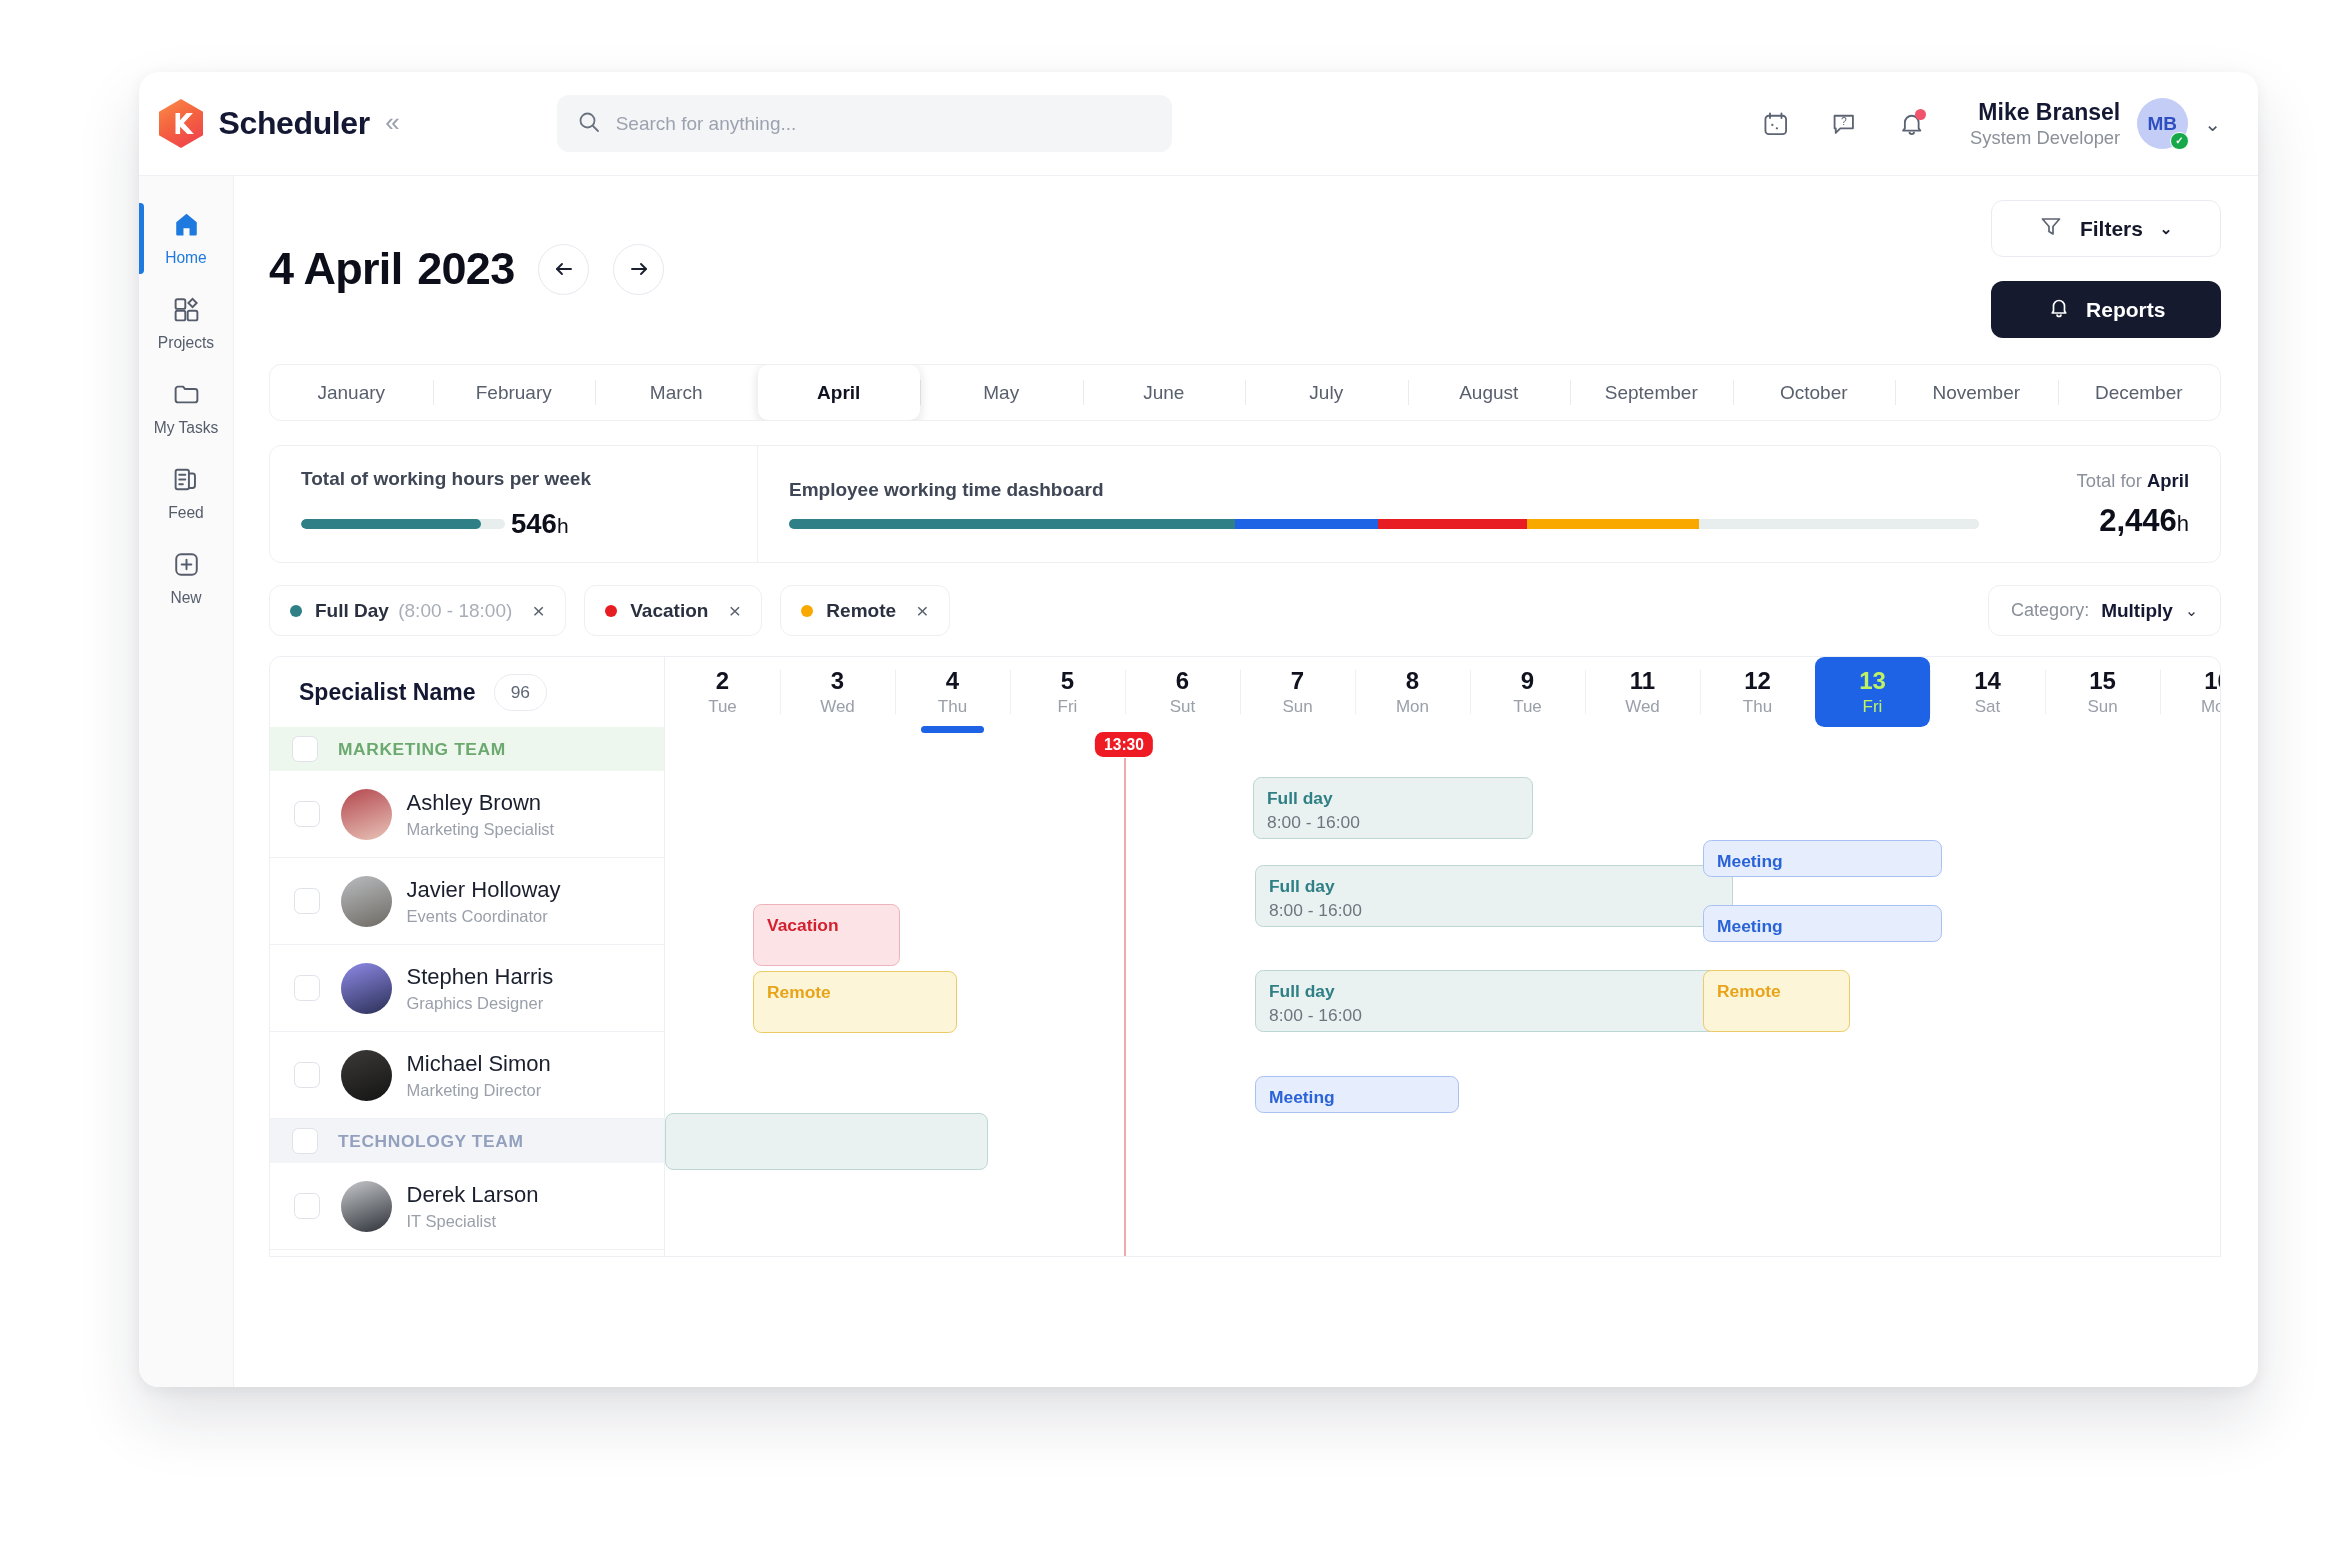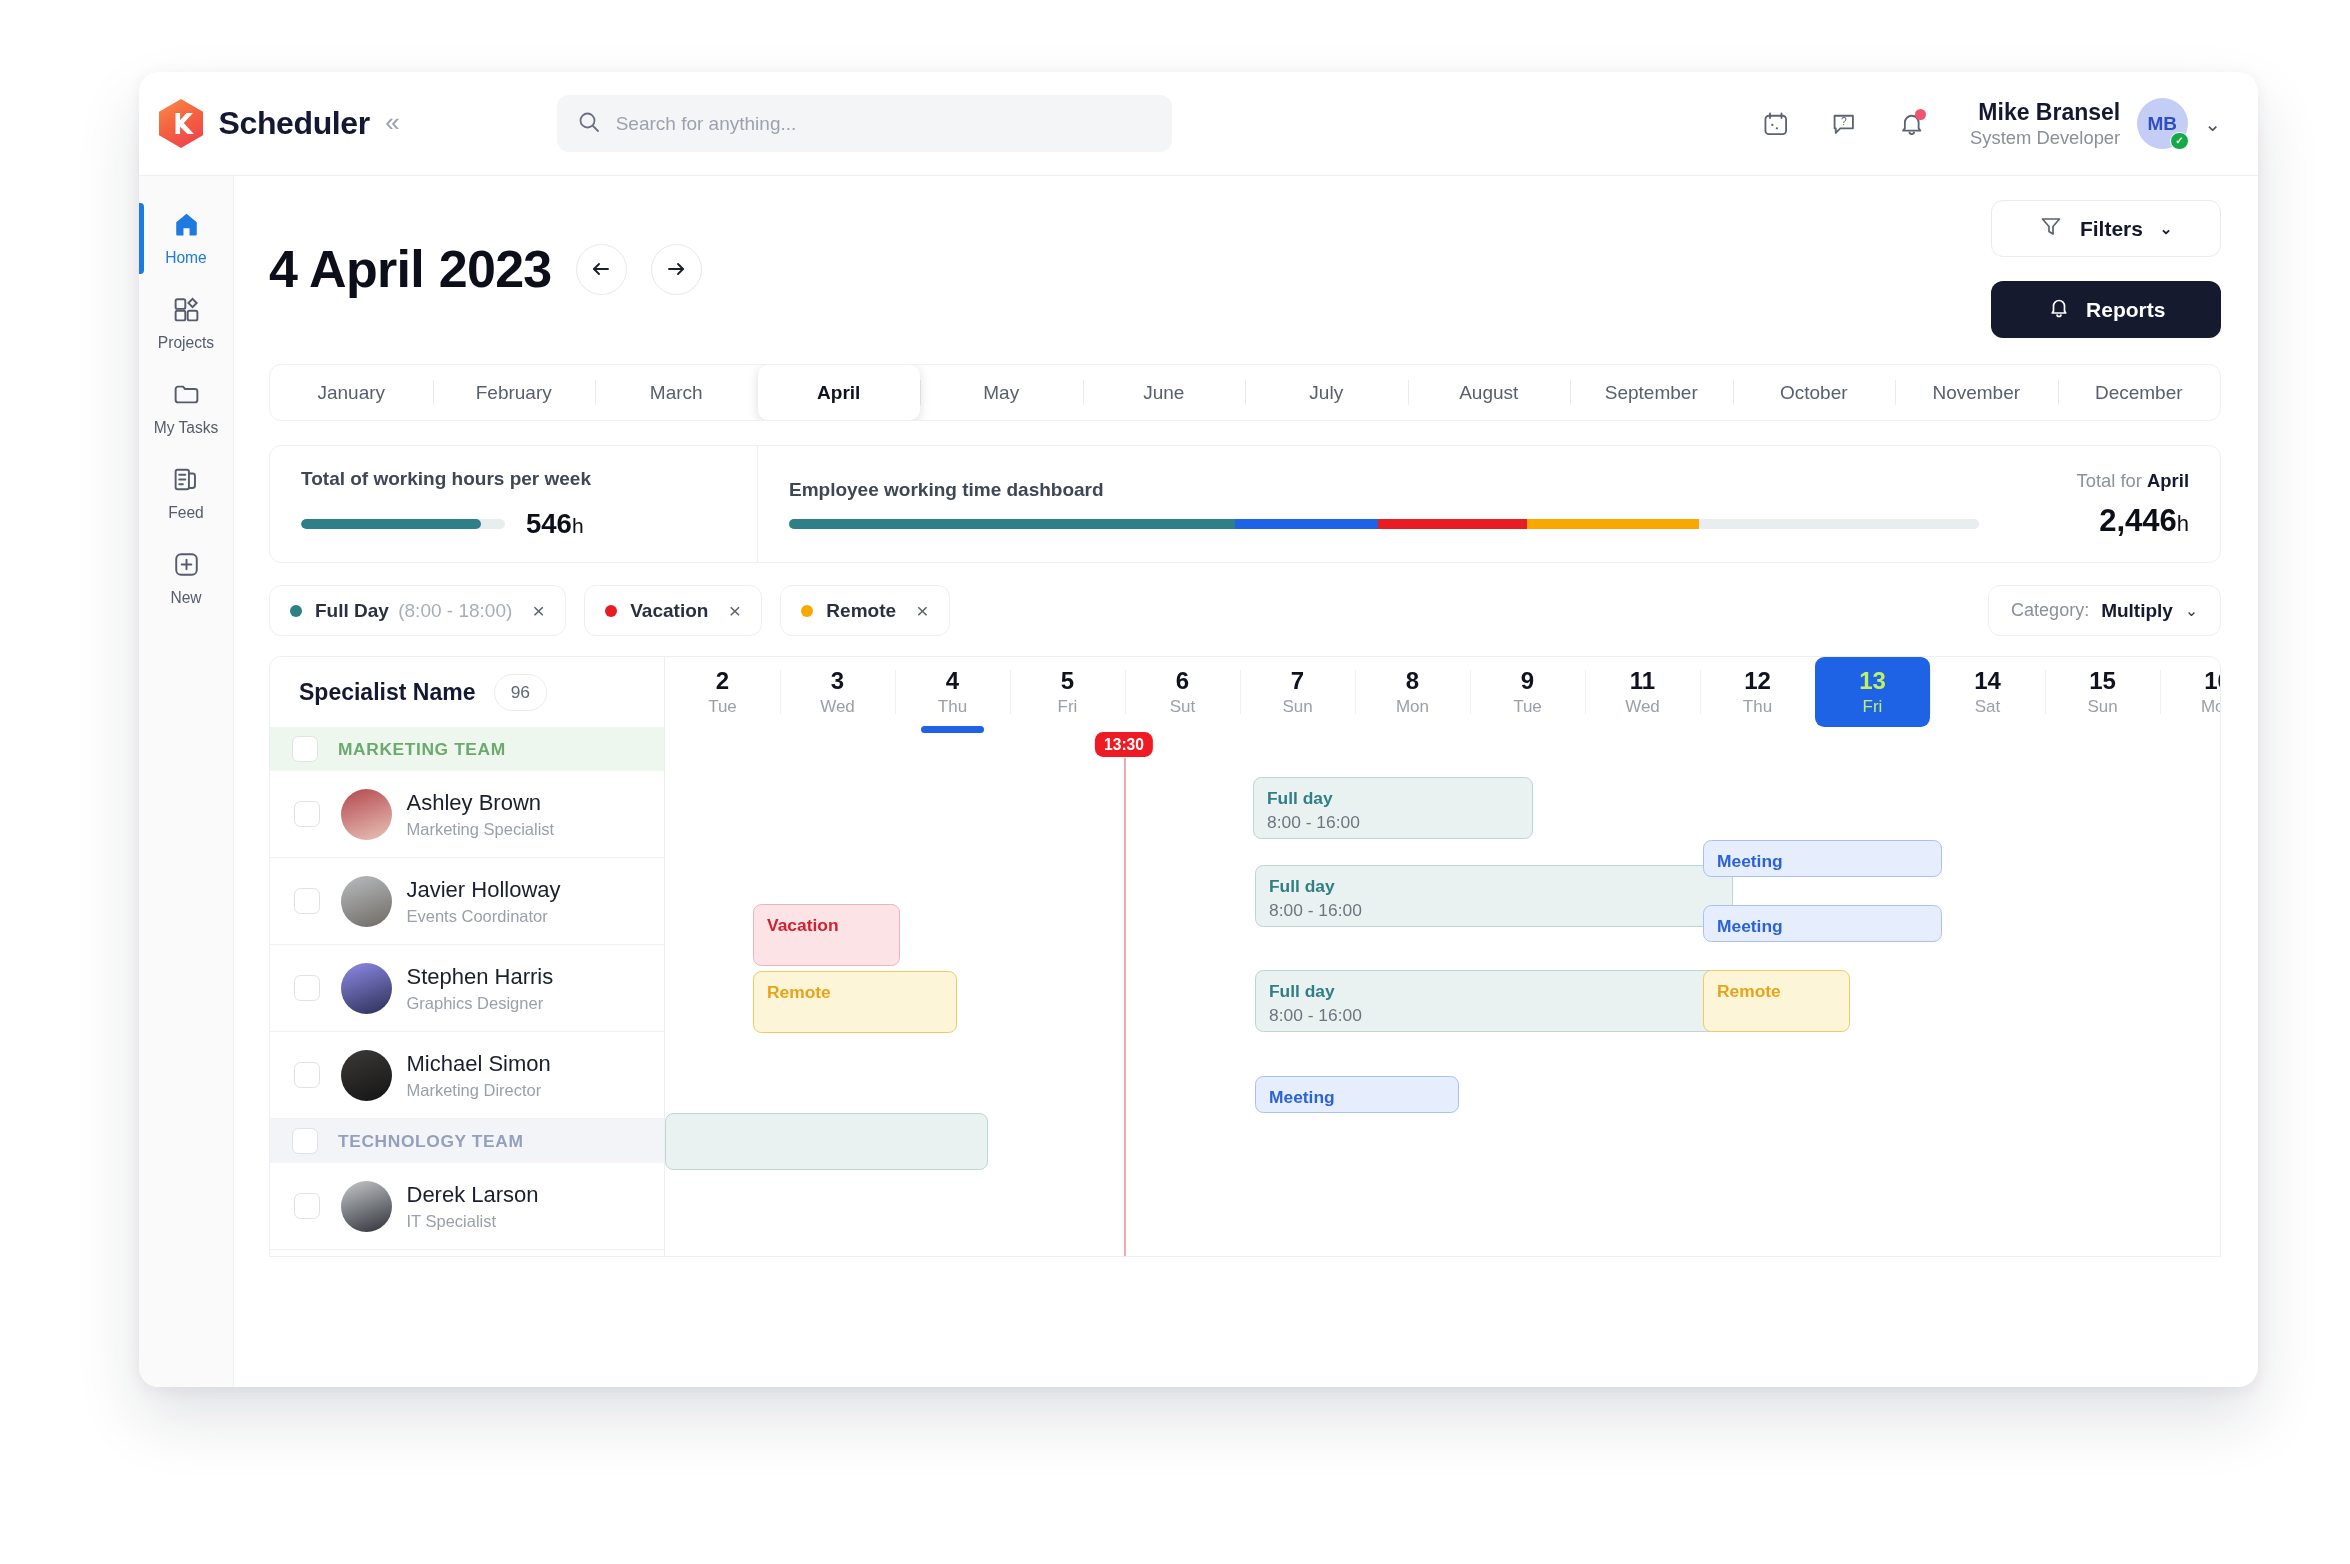--- a/index.html
+++ b/index.html
@@ -102,21 +102,21 @@
   .rail-item.active { color: #1f7ae0; }
   .rail-item.active::before {
     content: ""; position: absolute; left: 0; top: 7.3px; bottom: 7.3px;
     width: 4.6px; background: #1f7ae0; border-radius: 0 3.7px 3.7px 0;
   }
 
   
   .main { flex: 1; padding: 24px 37px 0 35px; min-width: 0; }
 
   .page-head { display: flex; align-items: center; gap: 24px; }
-  .page-title { font-size: 52px; font-weight: 700; color: #0c0e1a; letter-spacing: -0.7px; white-space: nowrap; }
+  .page-title { font-size: 45px; font-weight: 700; color: #0c0e1a; letter-spacing: -0.7px; white-space: nowrap; }
   .page-title .yr { margin-left: 14.7px; }
   .round-btn {
     width: 51px; height: 51px; border-radius: 50%;
     border: 1.5px solid #e6e8ee; background: #fff;
     display: flex; align-items: center; justify-content: center;
     color: #1b2030; font-size: 22px; cursor: pointer;
   }
   .head-actions { margin-left: auto; display: flex; gap: 24px; flex-direction: column; }
   .btn-filters {
     height: 57px; min-width: 211px;
@@ -156,21 +156,21 @@
   .month.active::before { display: none; }
 
   
   .dash {
     margin-top: 24px; height: 118px;
     border: 1.4px solid #edeff3; border-radius: 12px;
     display: flex; align-items: center; background: #fff;
   }
   .dash-left { width: 487px; padding: 0 31px; }
   .dash-label { font-size: 19px; font-weight: 700; color: #3f4655; }
-  .dash-row { margin-top: 18.4px; display: flex; align-items: center; gap: 21px; }
+  .dash-row { margin-top: 18.4px; display: flex; align-items: center; gap: 6px; }
   .week-track { width: 204px; height: 10px; border-radius: 8.3px; background: #e8eeee; overflow: hidden; }
   .week-fill { height: 100%; border-radius: 8.3px; background: #2f8086; }
   .week-value { font-size: 27.5px; font-weight: 700; color: #0c0e1a; }
   .week-value .u { font-size: 21px; font-weight: 400; }
 
   .dash-mid { flex: 1; padding: 0 11px 0 31px; border-left: 1.4px solid #eef0f4; align-self: stretch; display: flex; flex-direction: column; justify-content: center; }
   .seg-track { margin-top: 18.4px; height: 10px; border-radius: 8.3px; background: #e8eeee; display: flex; overflow: hidden; }
   .seg { height: 100%; }
 
   .dash-right { width: 230px; padding: 0 31px 0 9.2px; text-align: right; }

